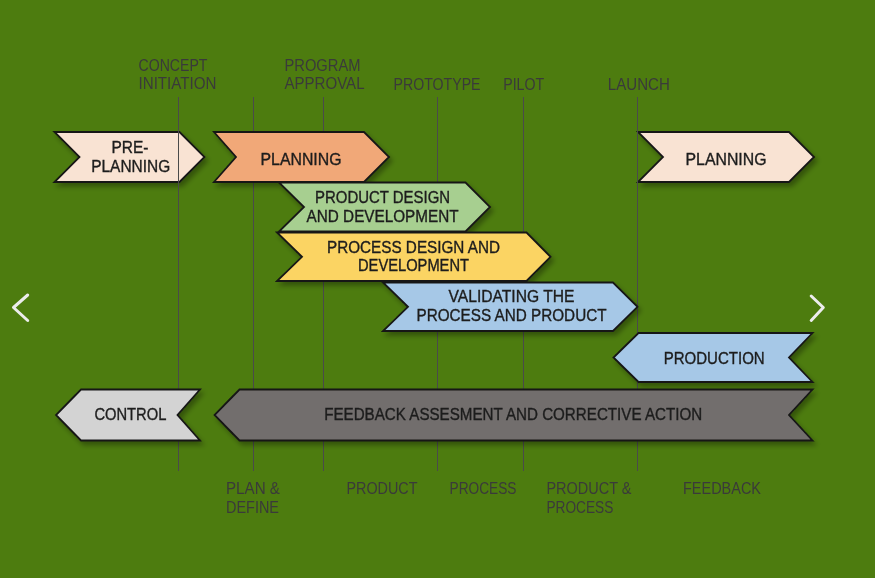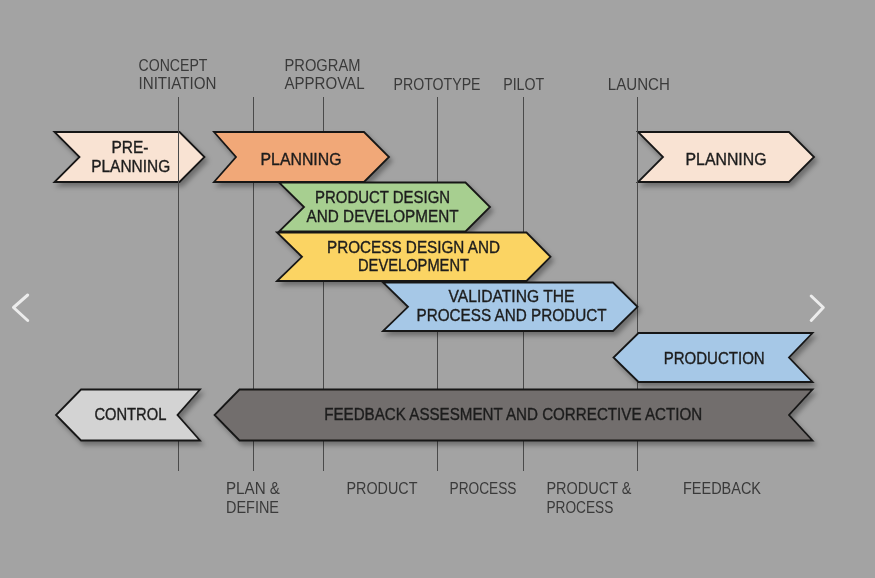--- a/index.html
+++ b/index.html
@@ -1,16 +1,16 @@
 <!DOCTYPE html>
 <html><head>
 <meta charset="utf-8">
 <style>
   html,body{margin:0;padding:0;background:#ffffff;}
-  #stage{position:relative;width:875px;height:578px;background:#a3a3a3;overflow:hidden;
+  #stage{position:relative;width:875px;height:578px;background:#4d7c0f;overflow:hidden;
          font-family:"Liberation Sans",sans-serif;}
   svg text{font-family:"Liberation Sans",sans-serif;}
 </style>
 </head>
 <body>
 <div id="stage">
 <svg width="875" height="578" viewBox="0 0 875 578">
   <defs>
     <filter id="ds" x="-20%" y="-20%" width="140%" height="160%">
       <feDropShadow dx="2.8" dy="3.8" stdDeviation="2.8" flood-color="#000000" flood-opacity="0.33"></feDropShadow>

